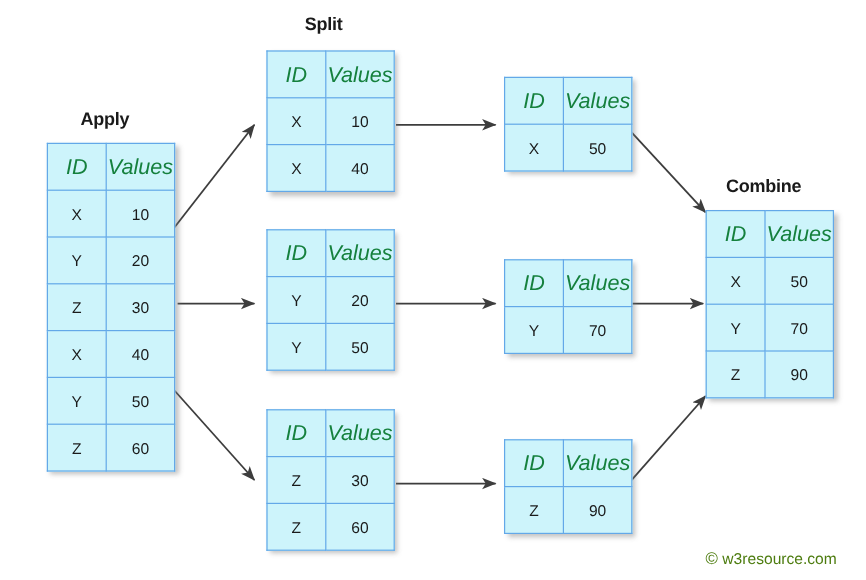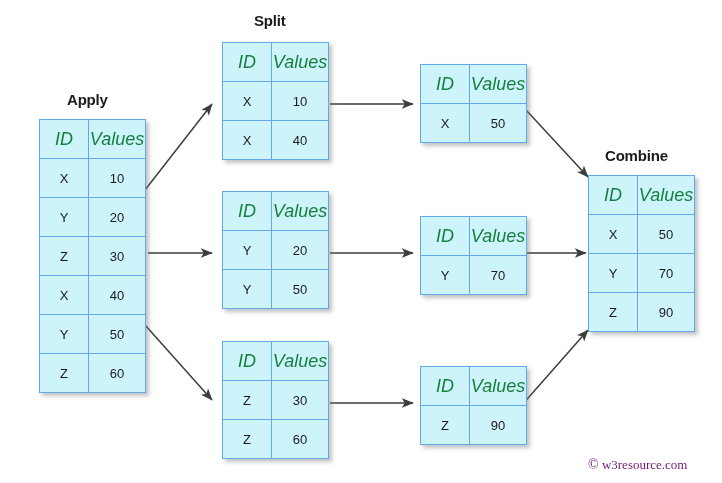--- a/index.html
+++ b/index.html
@@ -53,23 +53,22 @@
   .tbl td.c-id { width: 48px; }
   .tbl td.c-val { width: 56px; }
   .tbl tr.hdr td {
     font-style: italic;
     font-size: 18px;
     color: #15803d;
   }
   .watermark {
     position: absolute;
     font-size: 13px;
-    color: #701a75;
+    color: #4d7c0f;
     white-space: nowrap;
-    font-family: Liberation Serif, serif;
   }
   .watermark .cmark { font-size: 14px; }
 </style>
 </head>
 <body>
 
 <div id="canvas">
 
   <svg class="arrows" viewBox="0 0 722 483">
     <defs>

